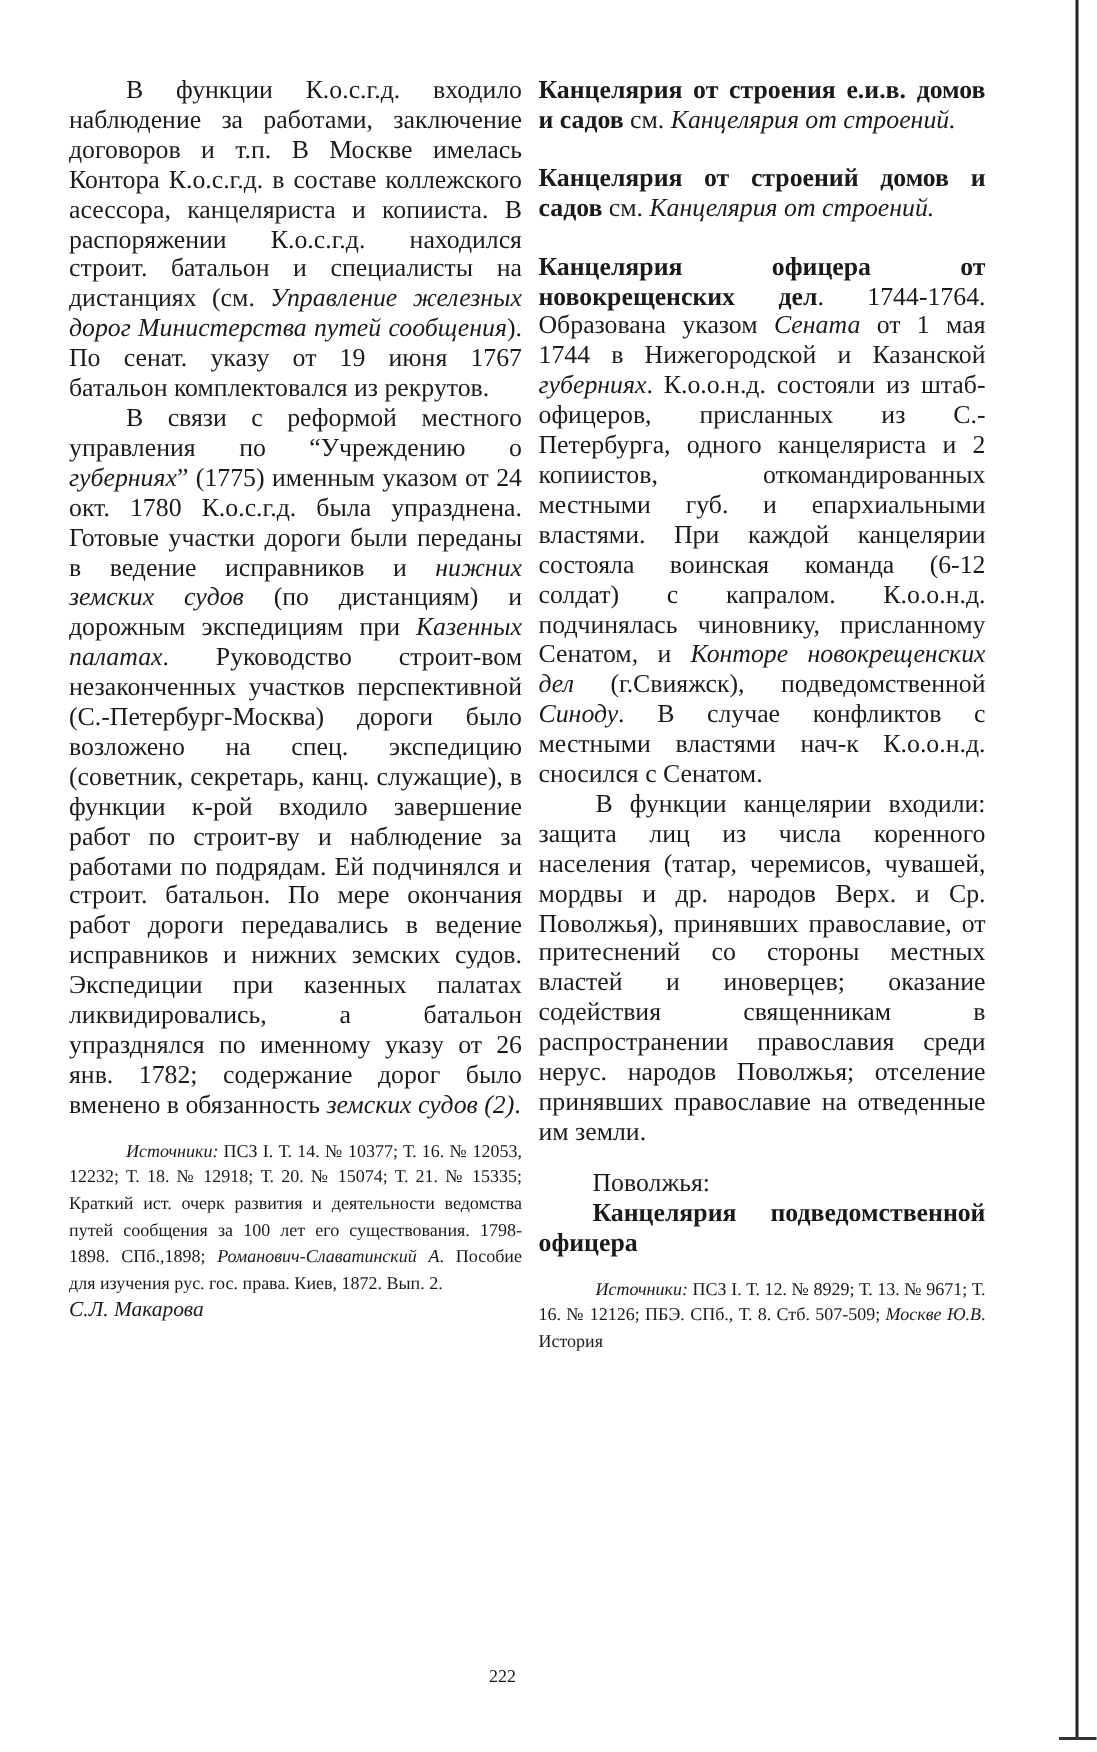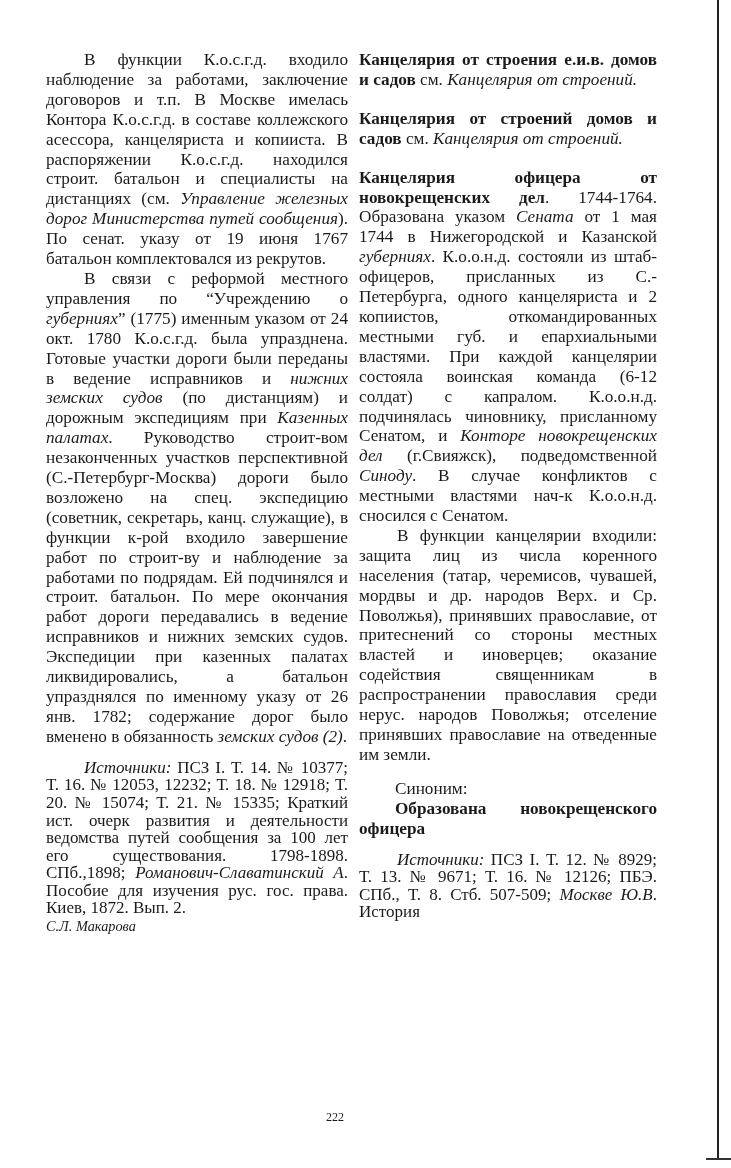--- a/index.html
+++ b/index.html
@@ -8,21 +8,21 @@
     font-family: "Liberation Serif", "DejaVu Serif", serif; color: #1a1a1a;
   }
   .col { position: absolute; top: 50px; font-size: 17.2px; line-height: 19.9px; text-align: justify; }
   .col-left { left: 46px; width: 302px; }
   .col-right { left: 359px; width: 298px; }
   p { margin: 0; }
   .indent { text-indent: 38px; }
   .b { font-weight: bold; }
   .i { font-style: italic; }
   .entry { margin-bottom: 19px; }
-  .src { font-size: 17px; line-height: 17.6px; margin-top: 12px; }
+  .src { font-size: 12px; line-height: 17.6px; margin-top: 12px; }
   .src .lbl { font-style: italic; }
   .author { font-style: italic; font-size: 14.3px; line-height: 18px; }
   .syn-label { margin-top: 14px; text-indent: 36px; }
   .syn-term { font-weight: bold; text-indent: 36px; }
   .page-num { position: absolute; top: 1110px; left: 326px; font-size: 12px; }
   .rule-v { position: absolute; left: 717px; top: 0; width: 2px; height: 1160px; background: #222; }
   .rule-foot { position: absolute; left: 706px; top: 1158px; width: 26px; height: 2px; background: #333; }
 </style>
 </head>
 <body>
@@ -35,18 +35,18 @@
   <p class="indent"><span>В связи с реформой местного управления по “Учреждению о </span><span class="i">губерниях</span><span>” (1775) именным указом от 24 окт. 1780 К.о.с.г.д. была упразднена. Готовые участки дороги были переданы в ведение исправников и </span><span class="i">нижних земских судов</span><span> (по дистанциям) и дорожным экспедициям при </span><span class="i">Казенных палатах</span><span>. Руководство строит-вом незаконченных участков перспективной (С.-Петербург-Москва) дороги было возложено на спец. экспедицию (советник, секретарь, канц. служащие), в функции к-рой входило завершение работ по строит-ву и наблюдение за работами по подрядам. Ей подчинялся и строит. батальон. По мере окончания работ дороги передавались в ведение исправников и нижних земских судов. Экспедиции при казенных палатах ликвидировались, а батальон упразднялся по именному указу от 26 янв. 1782; содержание дорог было вменено в обязанность </span><span class="i">земских судов (2)</span><span>.</span></p>
   <p class="src indent"><span class="lbl">Источники:</span><span> ПСЗ I. Т. 14. № 10377; Т. 16. № 12053, 12232; Т. 18. № 12918; Т. 20. № 15074; Т. 21. № 15335; Краткий ист. очерк развития и деятельности ведомства путей сообщения за 100 лет его существования. 1798-1898. СПб.,1898; </span><span class="i">Романович-Славатинский А</span><span>. Пособие для изучения рус. гос. права. Киев, 1872. Вып. 2.</span></p>
   <p class="author">С.Л. Макарова</p>
 </div>
 
 <div class="col col-right">
   <p class="entry"><span class="b">Канцелярия от строения е.и.в. домов и  садов</span><span> см. </span><span class="i">Канцелярия от строений.</span></p>
   <p class="entry"><span class="b">Канцелярия от строений домов и садов</span><span> см. </span><span class="i">Канцелярия от строений.</span></p>
   <p><span class="b">Канцелярия офицера от новокрещенских дел</span><span>. 1744-1764. Образована указом </span><span class="i">Сената</span><span> от 1 мая 1744 в Нижегородской и Казанской </span><span class="i">губерниях</span><span>. К.о.о.н.д. состояли из штаб-офицеров, присланных из С.-Петербурга, одного канцеляриста и 2 копиистов, откомандированных местными губ. и епархиальными властями. При каждой канцелярии состояла воинская команда (6-12 солдат) с капралом. К.о.о.н.д. подчинялась чиновнику, присланному Сенатом, и </span><span class="i">Конторе новокрещенских дел</span><span> (г.Свияжск), подведомственной </span><span class="i">Синоду</span><span>. В случае конфликтов с местными властями нач-к К.о.о.н.д. сносился с Сенатом.</span></p>
   <p class="indent">В функции канцелярии входили: защита лиц из числа коренного населения (татар, черемисов, чувашей, мордвы и др. народов Верх. и Ср. Поволжья), принявших православие, от притеснений со стороны местных властей и иноверцев; оказание содействия священникам в распространении православия среди нерус. народов Поволжья; отселение принявших православие на отведенные им земли.</p>
-  <p class="syn-label">Синоним:</p>
-  <p class="syn-term">Образована новокрещенского офицера</p>
+  <p class="syn-label">Поволжья:</p>
+  <p class="syn-term">Канцелярия подведомственной офицера</p>
   <p class="src indent"><span class="lbl">Источники:</span><span> ПСЗ I. Т. 12. № 8929; Т. 13. № 9671; Т. 16. № 12126; ПБЭ. СПб., Т. 8. Стб. 507-509; </span><span class="i">Москве Ю.В</span><span>. История</span></p>
 </div>
 
 <div class="page-num">222</div>
 
 </body></html>

